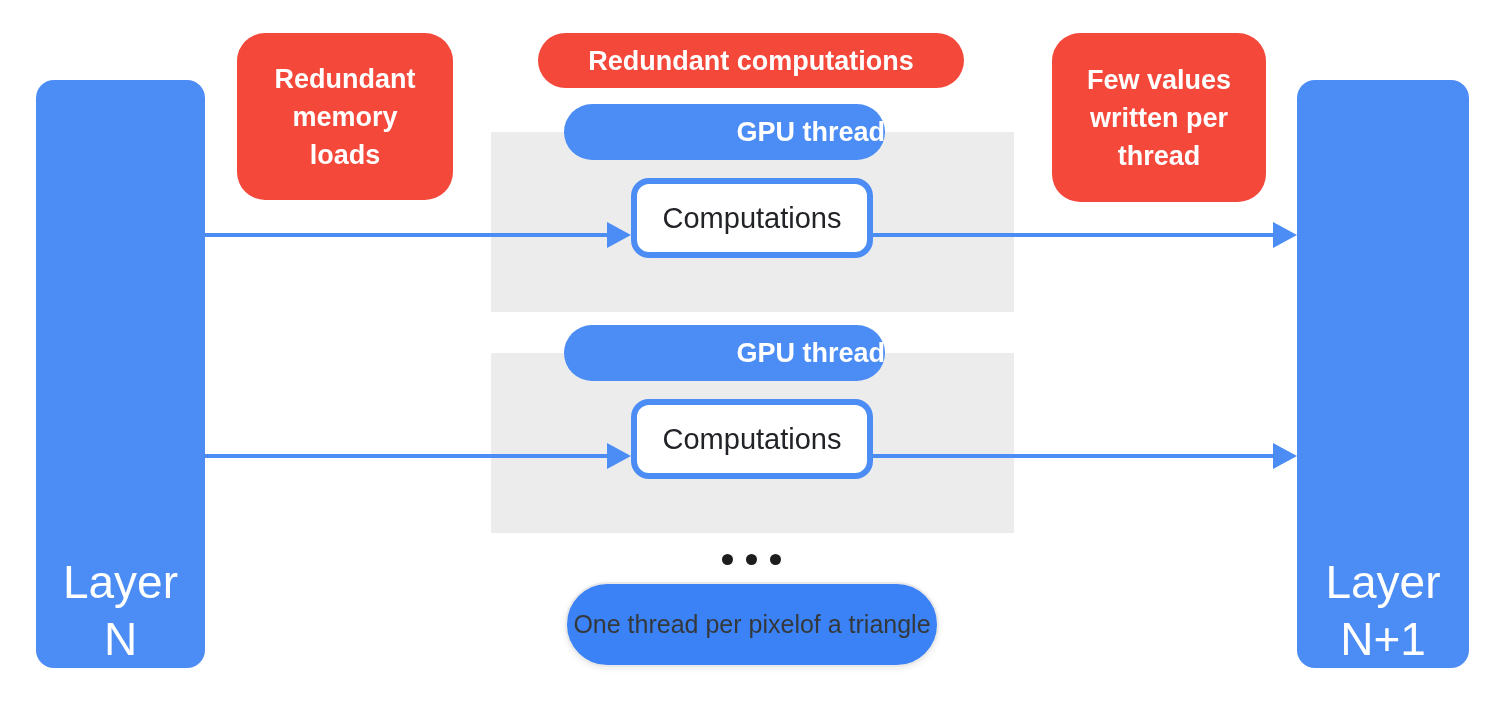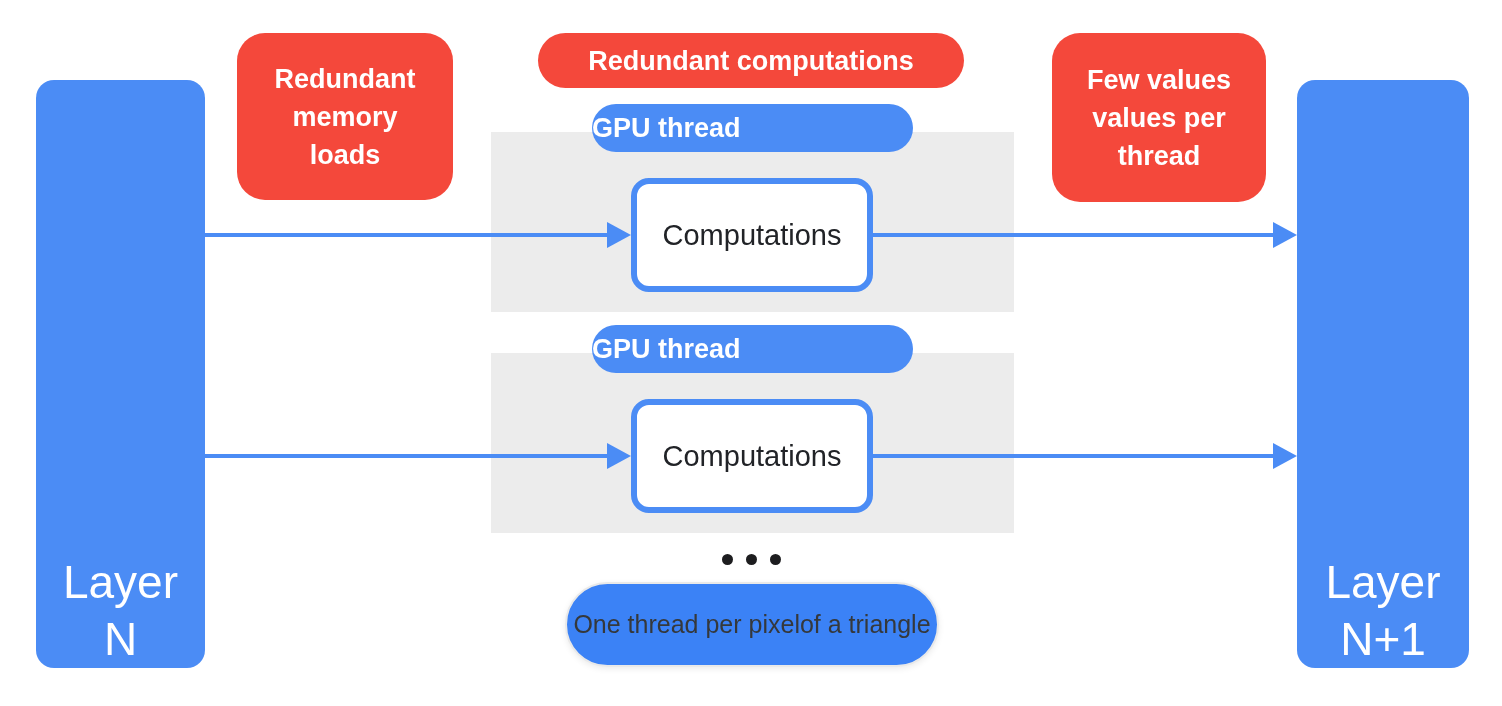--- a/index.html
+++ b/index.html
@@ -73,41 +73,41 @@
     width: 523px;
     height: 180px;
     background: var(--panel-gray);
   }
   .thread-panel.t1 { top: 132px; }
   .thread-panel.t2 { top: 353px; }
 
   
   .gpu-pill {
     position: absolute;
-    left: 592px;
+    left: 564px;
     width: 321px;
-    height: 48px;
+    height: 56px;
     background: var(--blue);
     border-radius: 28px;
     color: #fff;
     font-weight: bold;
     font-size: 27px;
     display: flex;
     align-items: center;
-    justify-content: flex-start;
+    justify-content: flex-end;
   }
   .gpu-pill.t1 { top: 104px; }
   .gpu-pill.t2 { top: 325px; }
 
   
   .comp-box {
     position: absolute;
     left: 631px;
     width: 242px;
-    height: 114px;
+    height: 80px;
     background: #fff;
     border: 6px solid var(--blue);
     border-radius: 18px;
     display: flex;
     align-items: center;
     justify-content: center;
     font-size: 29px;
     color: var(--text-dark);
   }
   .comp-box.t1 { top: 178px; }
@@ -194,21 +194,21 @@
     <span>memory</span>
     <span>loads</span>
   </div>
 
   <div class="callout pill">
     <span>Redundant computations</span>
   </div>
 
   <div class="callout values">
     <span>Few values</span>
-    <span>values per</span>
+    <span>written per</span>
     <span>thread</span>
   </div>
 
   <div class="thread-panel t1"></div>
   <div class="gpu-pill t1">
     <span>GPU thread</span>
   </div>
 
   <div class="thread-panel t2"></div>
   <div class="gpu-pill t2">

